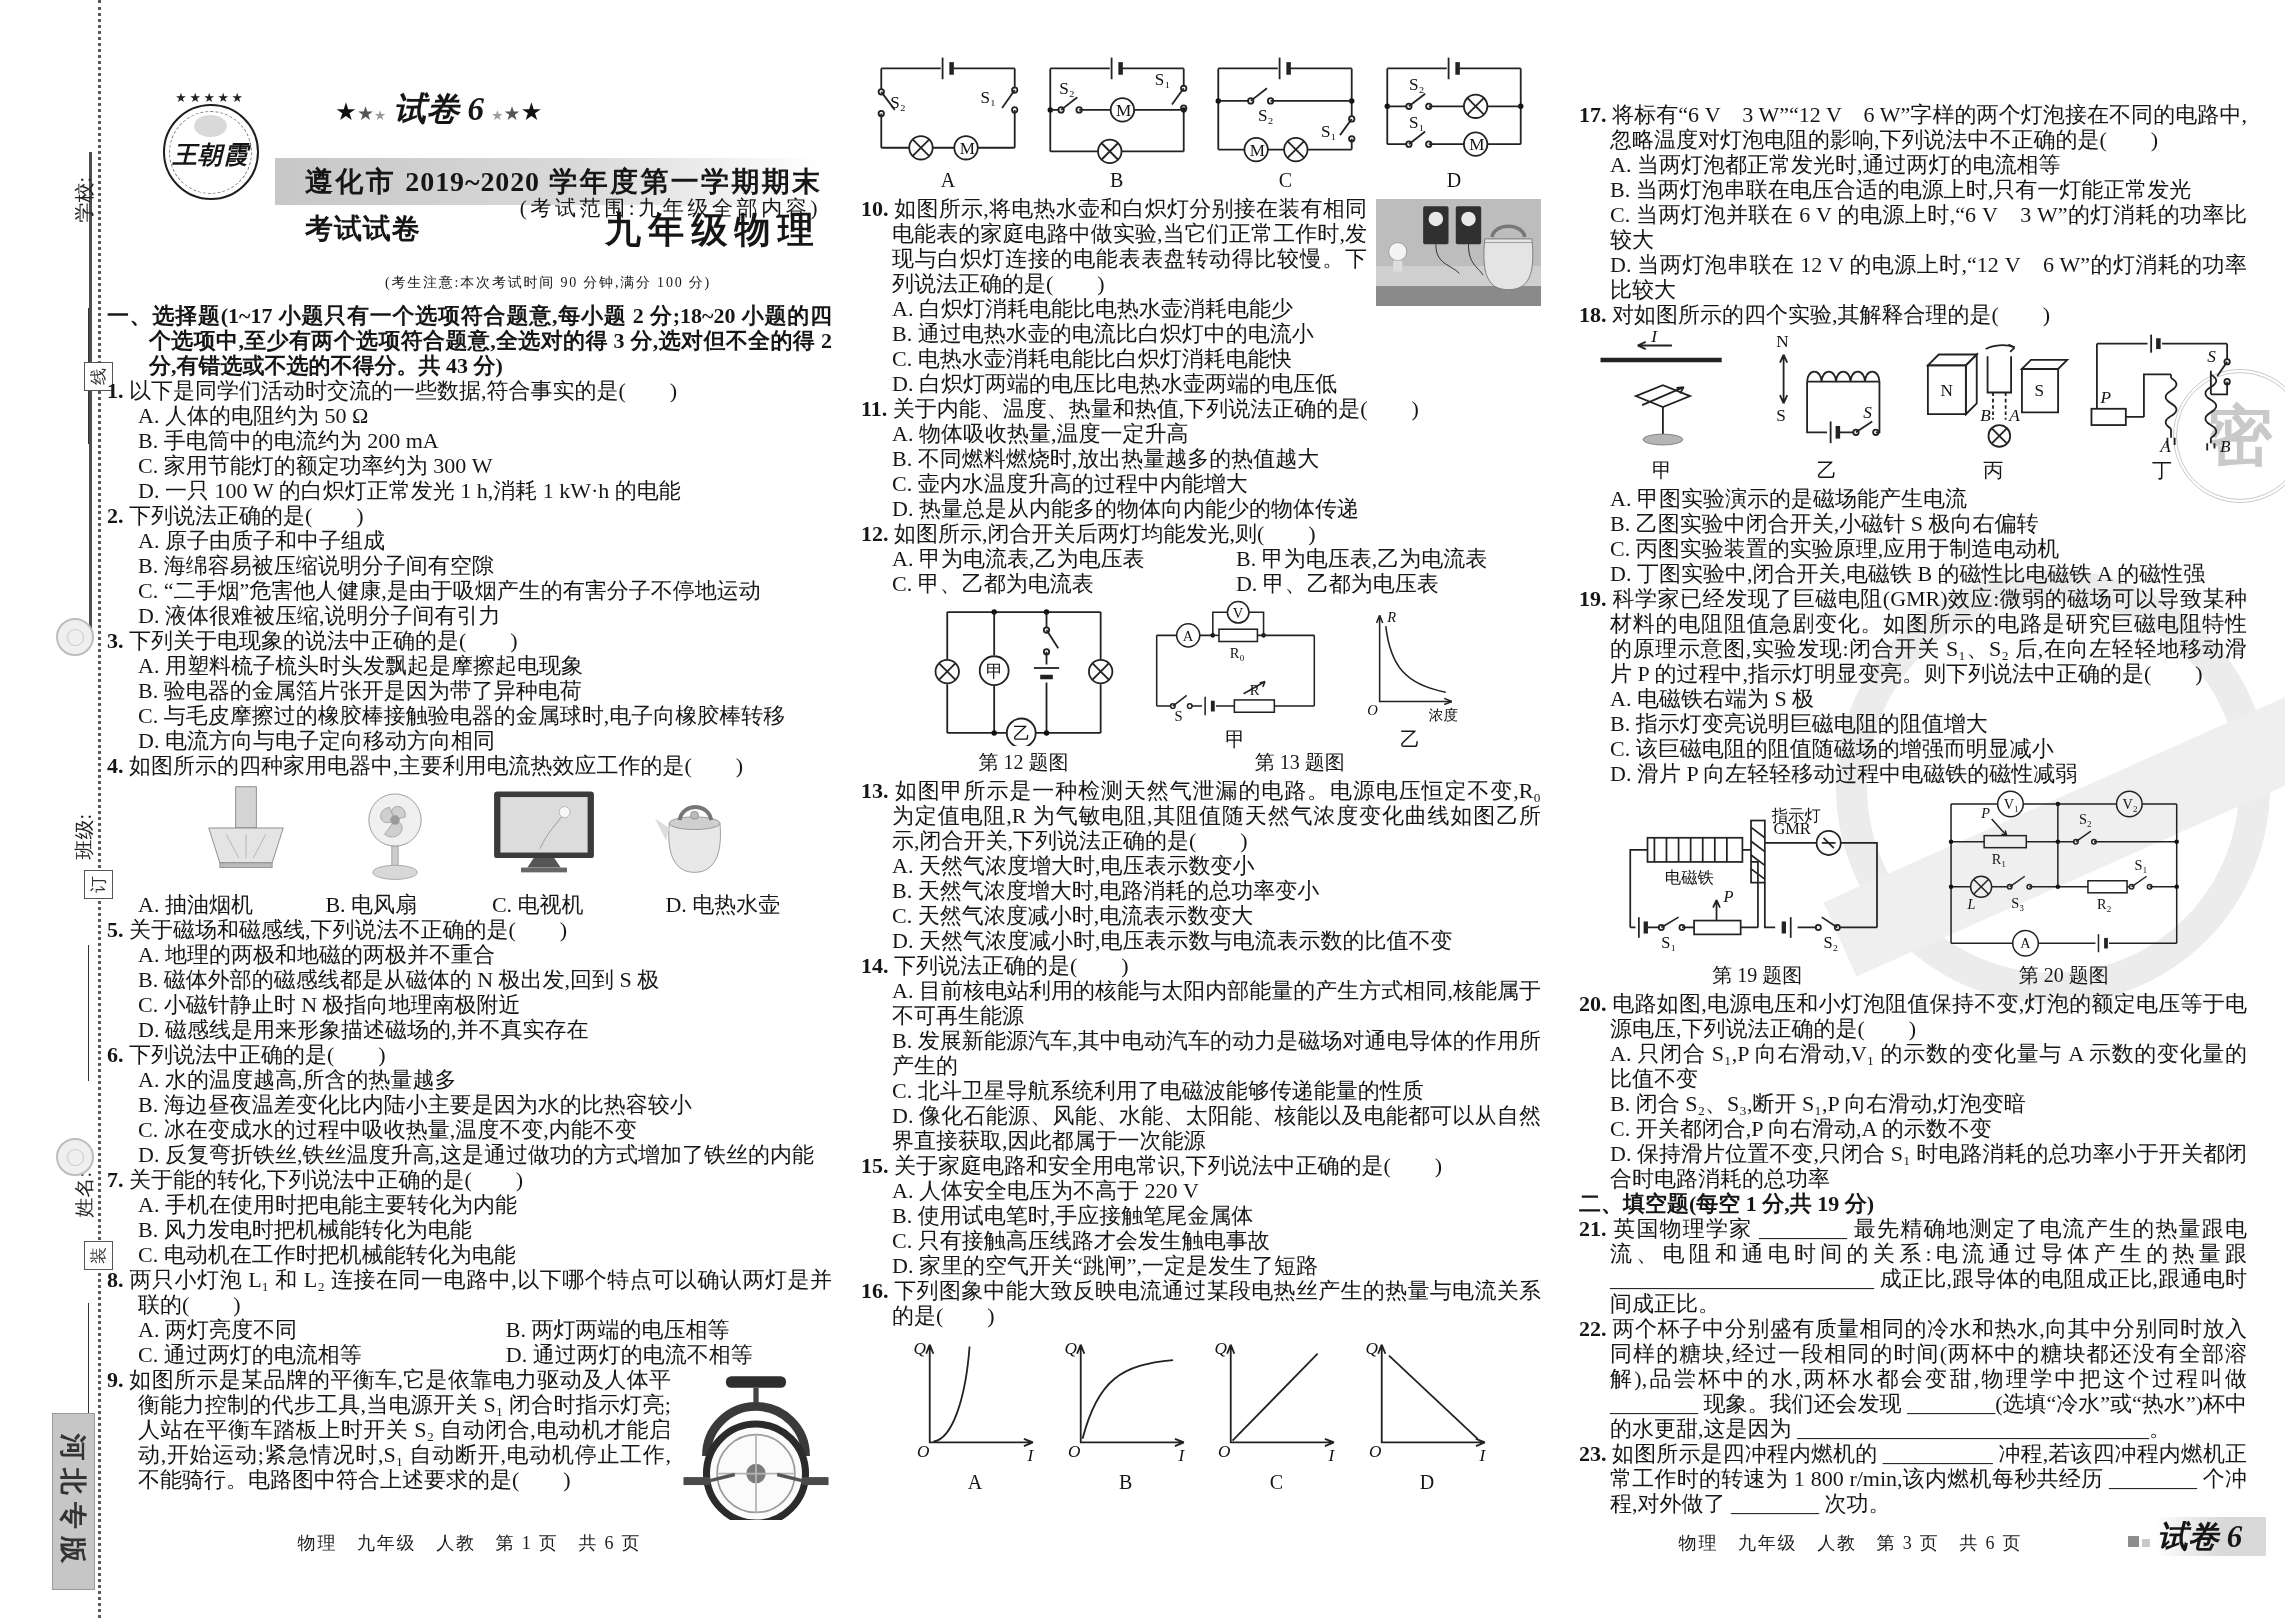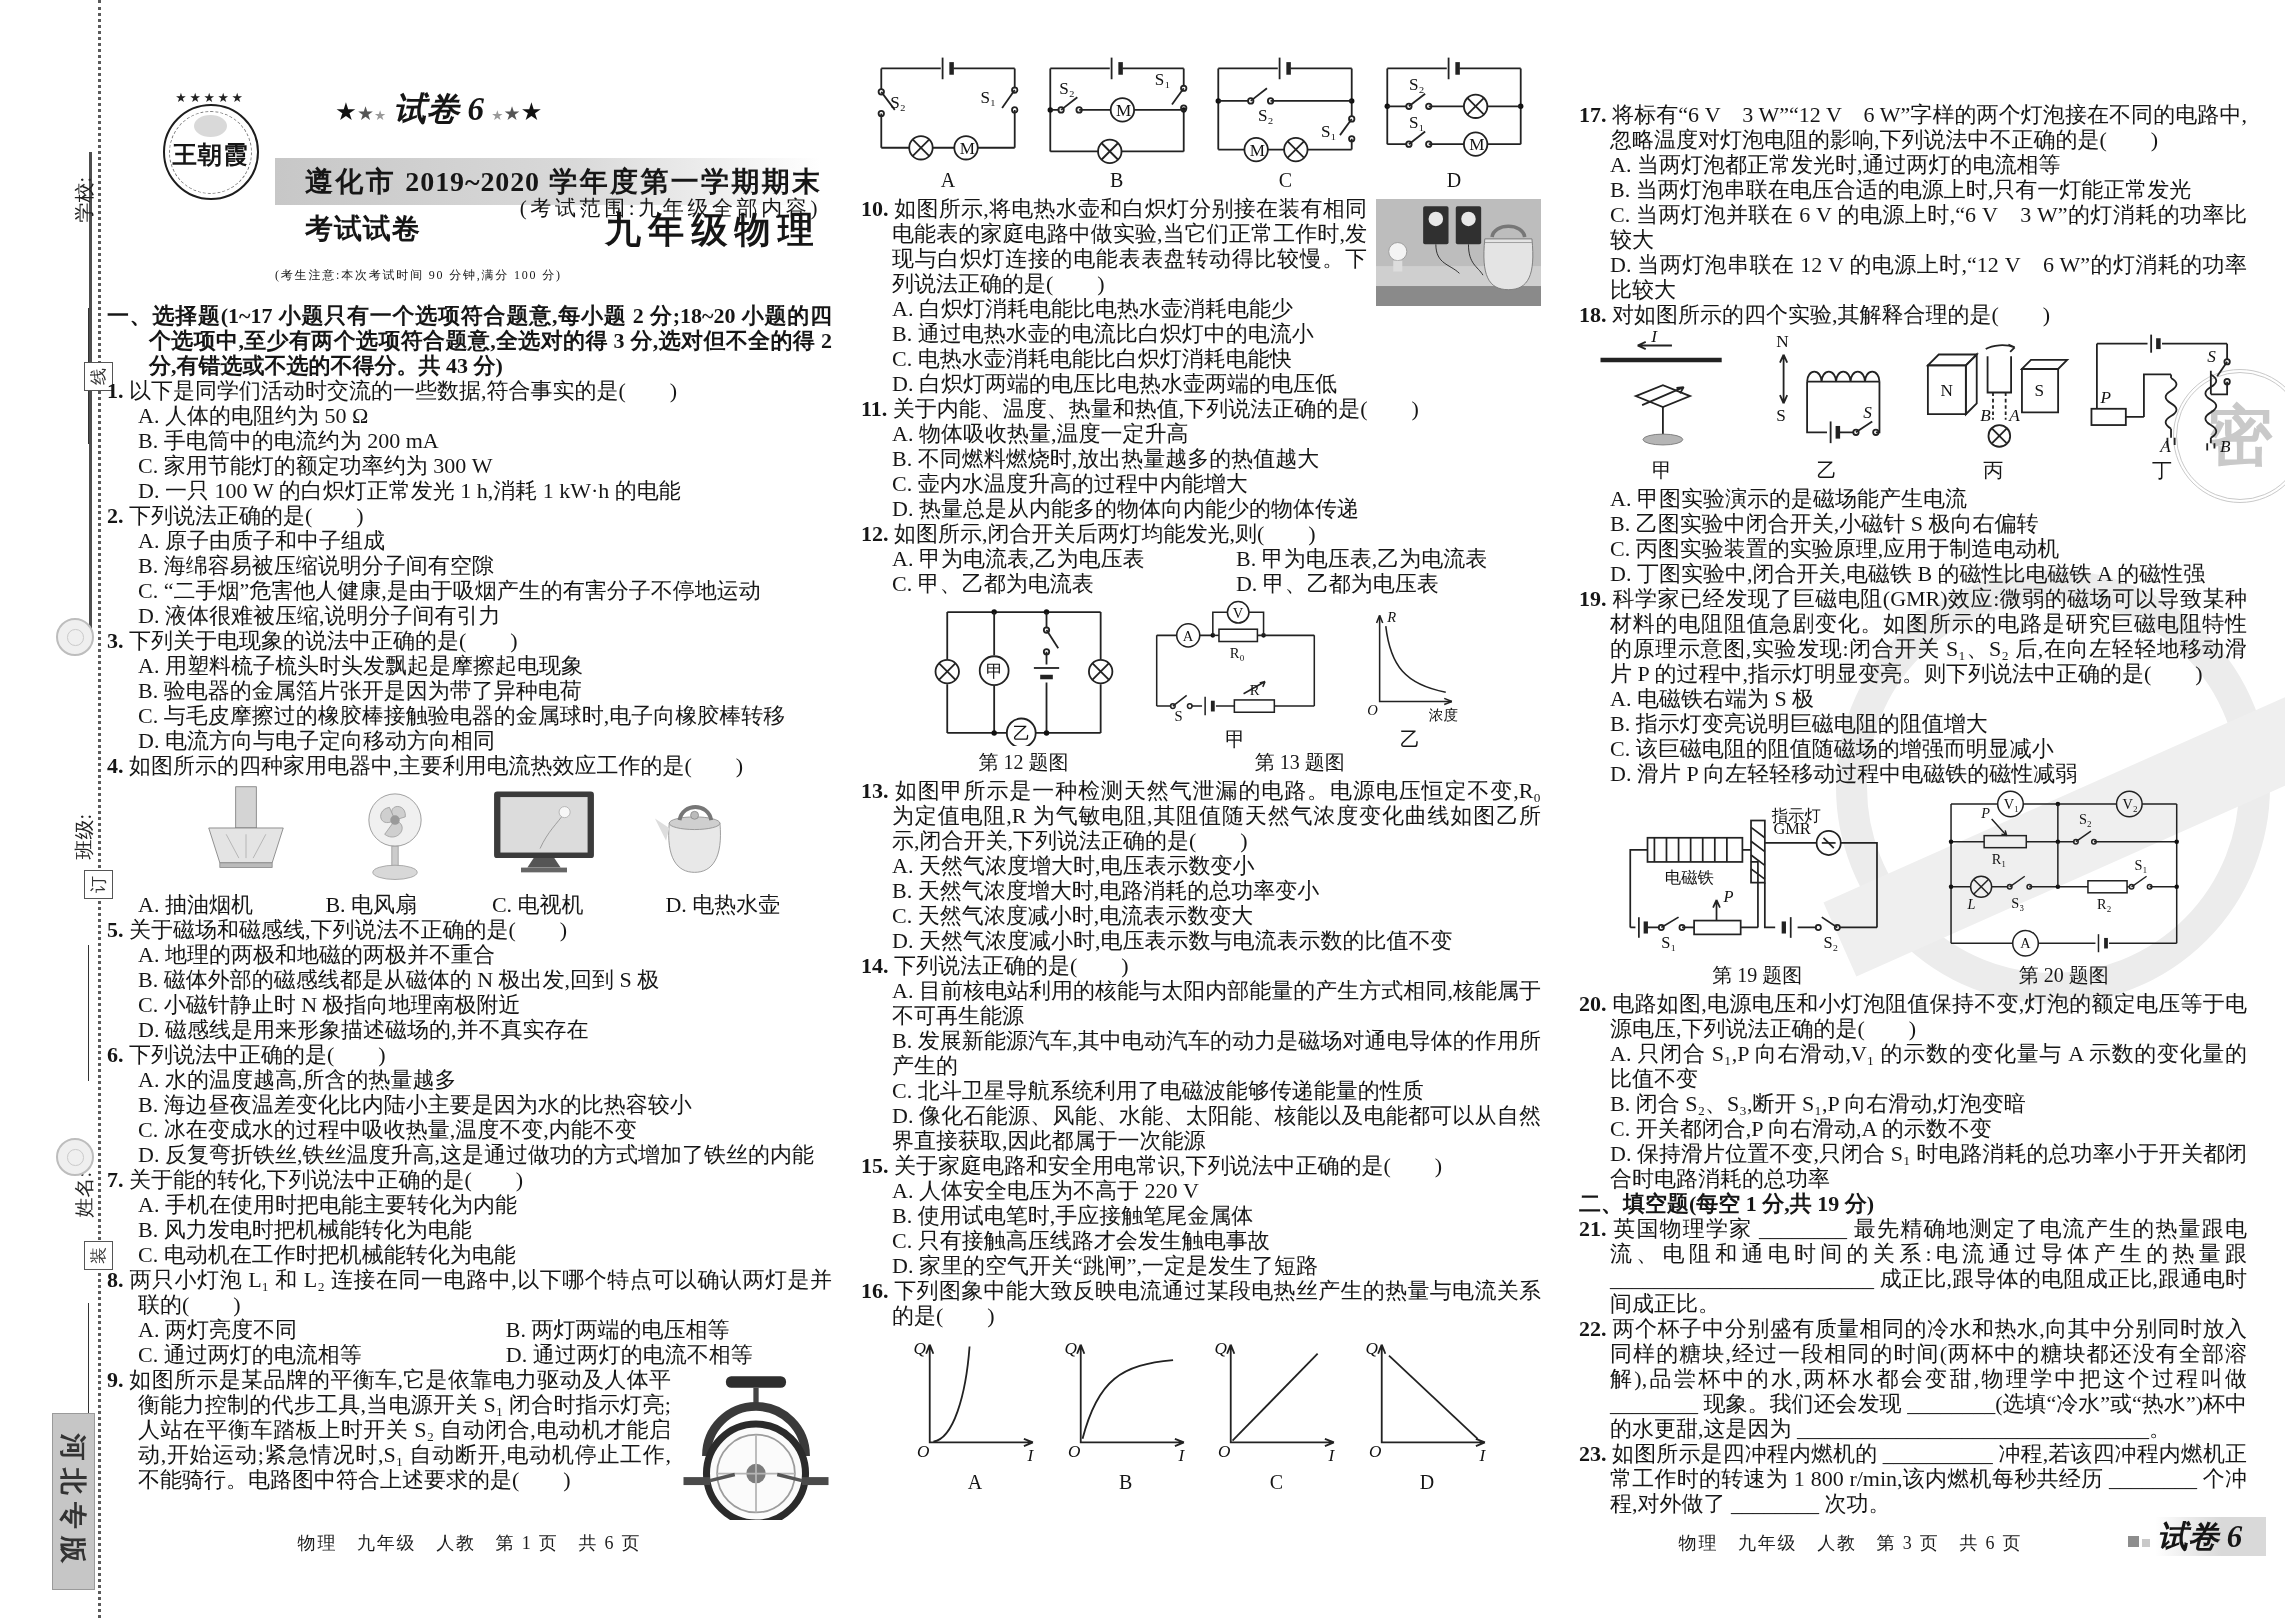--- a/index.html
+++ b/index.html
@@ -32,29 +32,29 @@
   .opt{padding-left:31px}
   .opts2{display:grid;grid-template-columns:53% 47%;padding-left:31px}
   .spacer58{height:52px}
   
   .header{position:relative;height:253px}
   .logo{position:absolute;left:51px;top:36px;width:105px;height:123px}
   .logo-crown{position:absolute;top:0;left:0;width:105px;text-align:center;font-size:12.7px;letter-spacing:2.7px;color:#222}
   .logo-circle{position:absolute;left:4.5px;top:18px;width:96px;height:96px;border:2.7px solid #1d1d1d;border-radius:50%;background:#fff}
   .logo-circle::before{content:"";position:absolute;inset:4.5px;border:1.8px dashed #777;border-radius:50%}
   .logo-face{position:absolute;left:36px;top:29px;width:33px;height:22px;background:#d9d9d9;border-radius:50%}
-  .logo-text{position:absolute;left:0;top:56px;width:105px;text-align:center;font-size:24.4px;font-weight:700;letter-spacing:0.9px;}
+  .logo-text{position:absolute;left:0;top:56px;width:105px;text-align:center;font-size:24.4px;font-weight:700;letter-spacing:0.9px;font-style:italic}
   .starline{position:absolute;left:228px;top:47px;white-space:nowrap}
   .starline .st1{font-size:24.4px;color:#111}.starline .st2{font-size:19px;color:#555}.starline .st3{font-size:13.6px;color:#999}
   .starline .pn{font-size:33px;font-weight:700;font-style:italic;margin:0 7.2px}
   .banner{position:absolute;left:168px;top:108px;width:546px;height:47px;line-height:47px;font-size:28px;font-weight:700;padding-left:30px;letter-spacing:0.9px;background:linear-gradient(90deg,#c7c7c7 0%,#d9d9d9 55%,#efefef 82%,#fff 100%)}
   .banner::after{content:"";position:absolute;right:-33px;top:3.6px;width:10px;height:10px;background:#cfcfcf;box-shadow:14.5px 9px 0 #dedede,4.5px 22px 0 #e6e6e6,18px 29px 0 #d6d6d6}
   .scope{position:absolute;left:168px;top:146px;width:546px;text-align:right;font-size:21px;letter-spacing:3.6px}
   .subject{position:absolute;left:168px;top:168px;width:546px;text-align:right;font-size:36px;font-weight:700;letter-spacing:7.2px}
-  .note{position:absolute;left:168px;top:213px;width:546px;font-size:12px;letter-spacing:1.8px}
+  .note{position:absolute;left:168px;top:220px;width:546px;text-align:center;font-size:14px;letter-spacing:1.8px}
   
   .figrow{display:flex;justify-content:center;align-items:flex-end;gap:12.7px;margin:3.6px 0}
   .figblk{text-align:center}
   .figcap{text-align:center;font-size:20px;line-height:23.5px}
   svg.fig path,svg.fig line,svg.fig circle,svg.fig rect,svg.fig polygon{stroke:#222;stroke-width:2;fill:none}
   svg.fig .d{fill:#111;stroke:none}
   svg.fig text{stroke:none;fill:#111;font-size:19px;font-family:"Liberation Serif",serif}
   svg.fig .th{stroke-width:5}
   .floatimg{float:right;margin:3.6px 0 3.6px 9px;text-indent:0}
   

